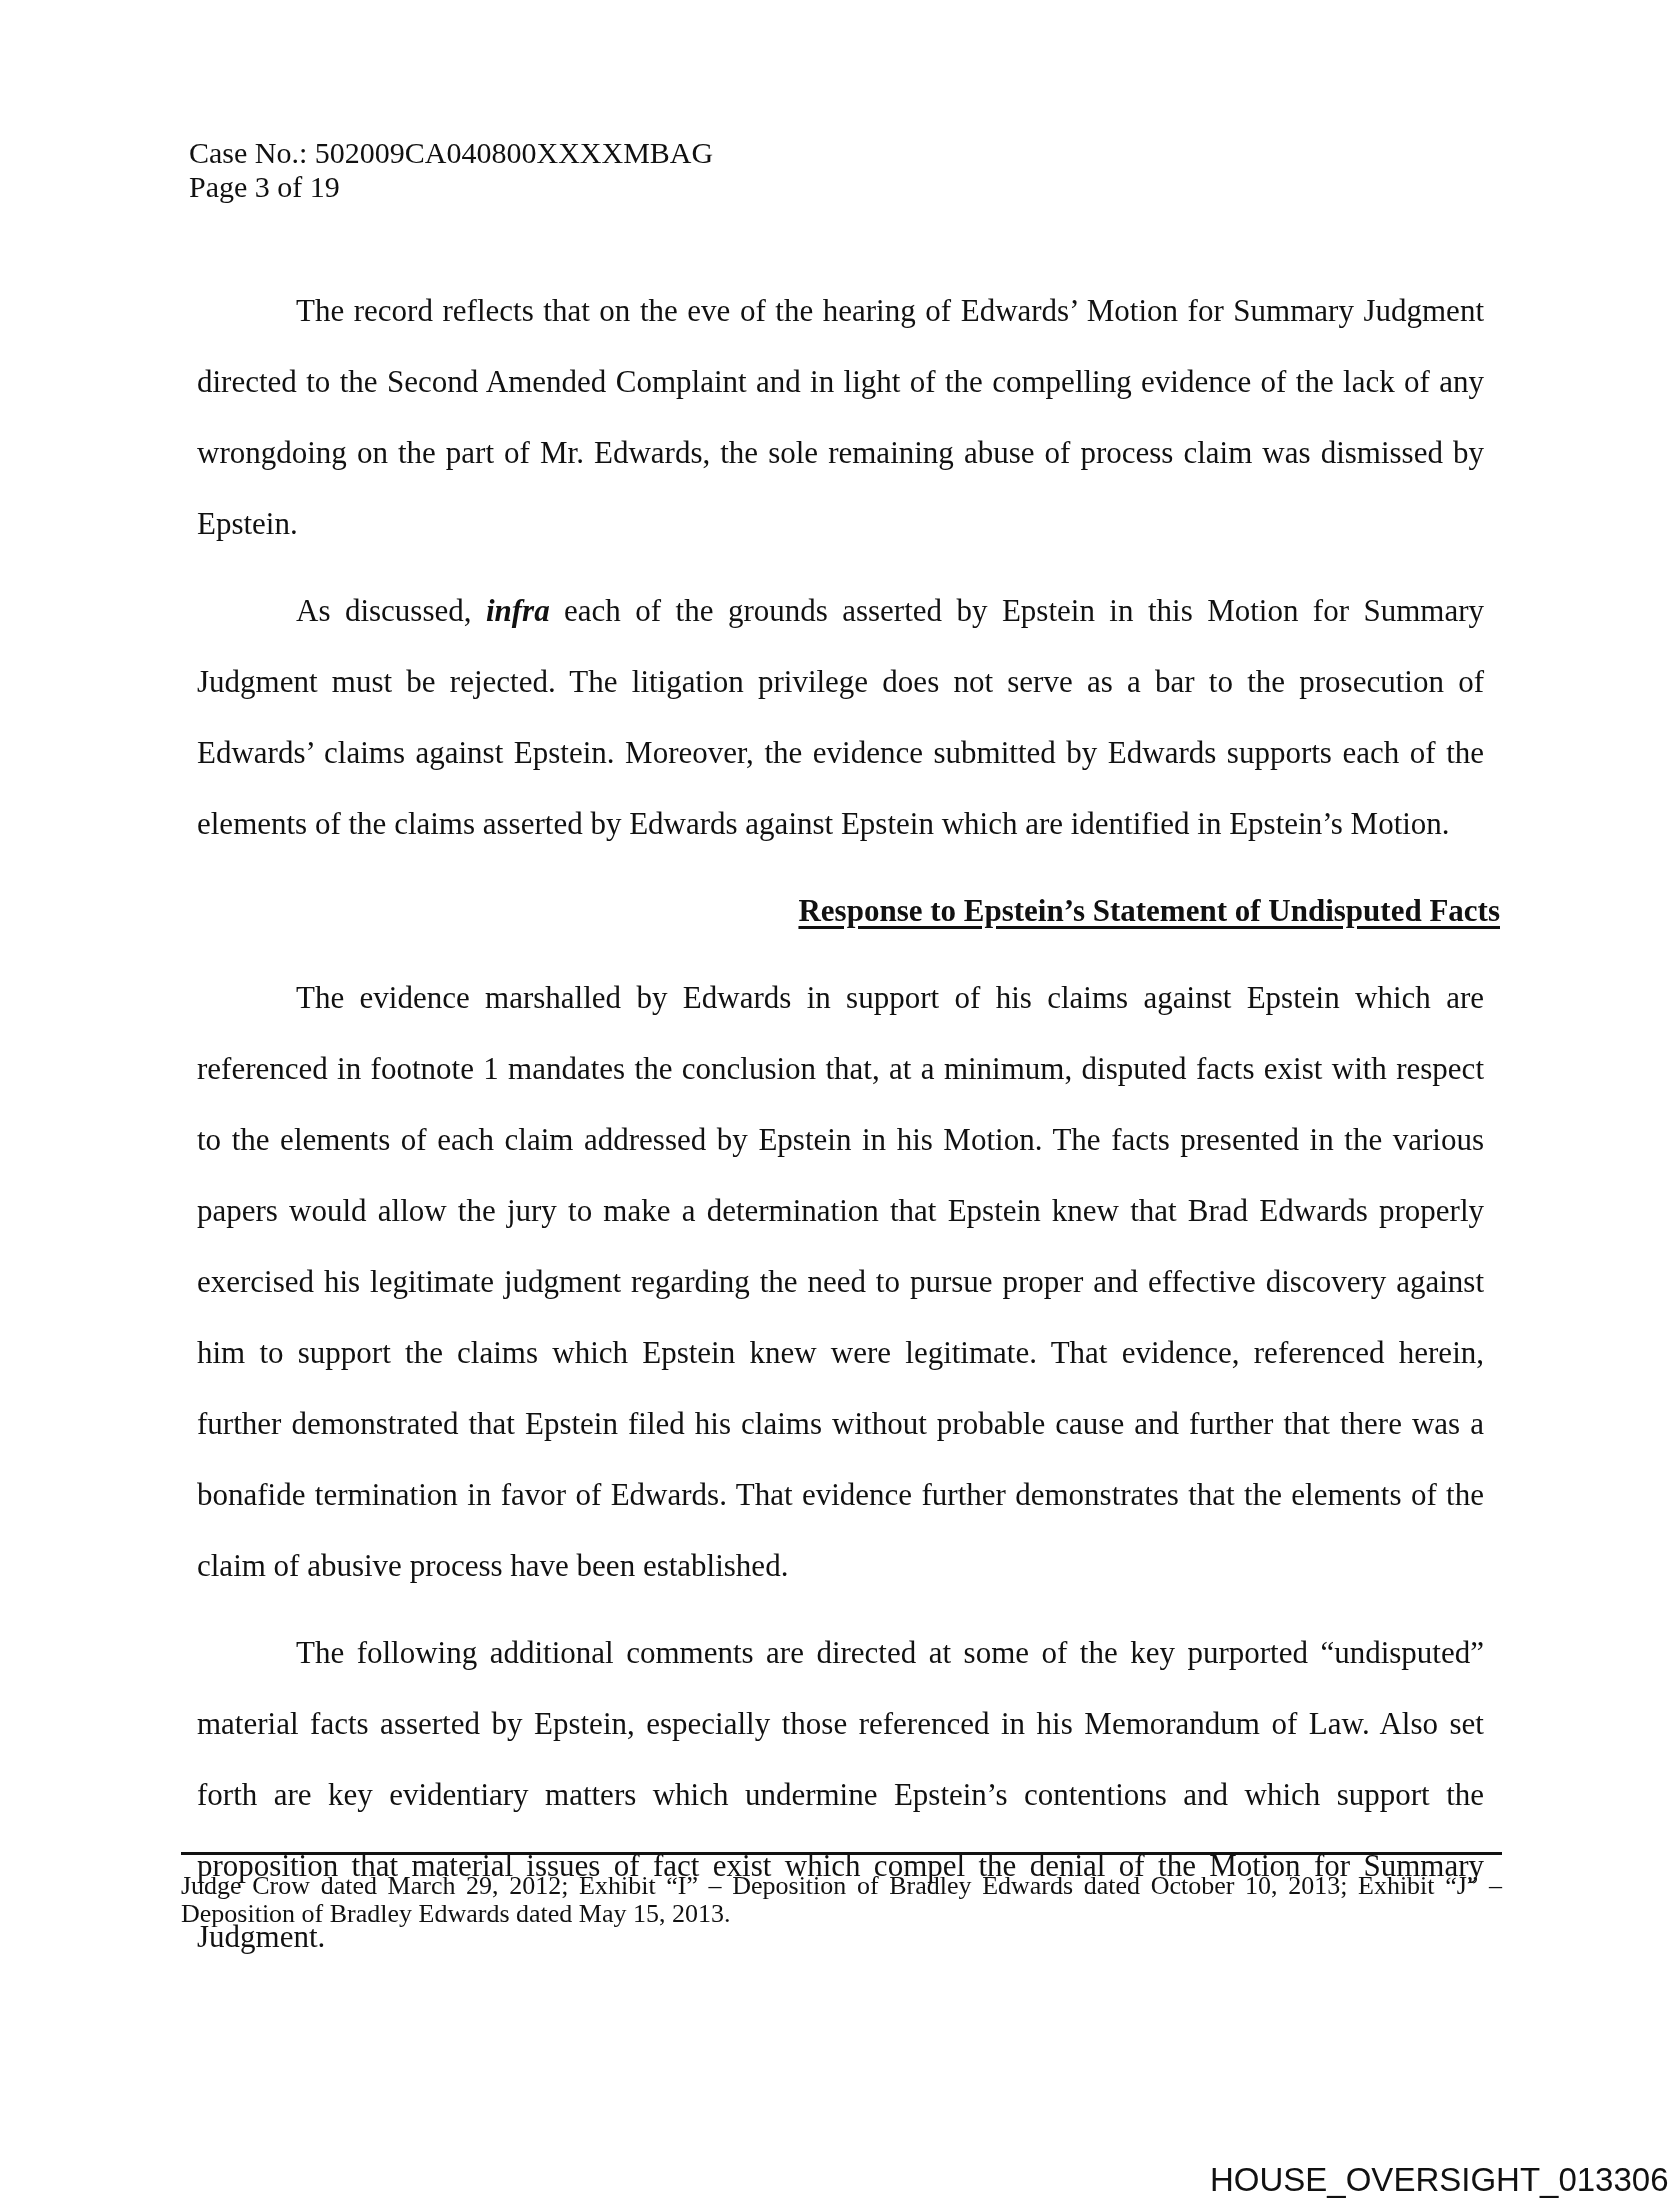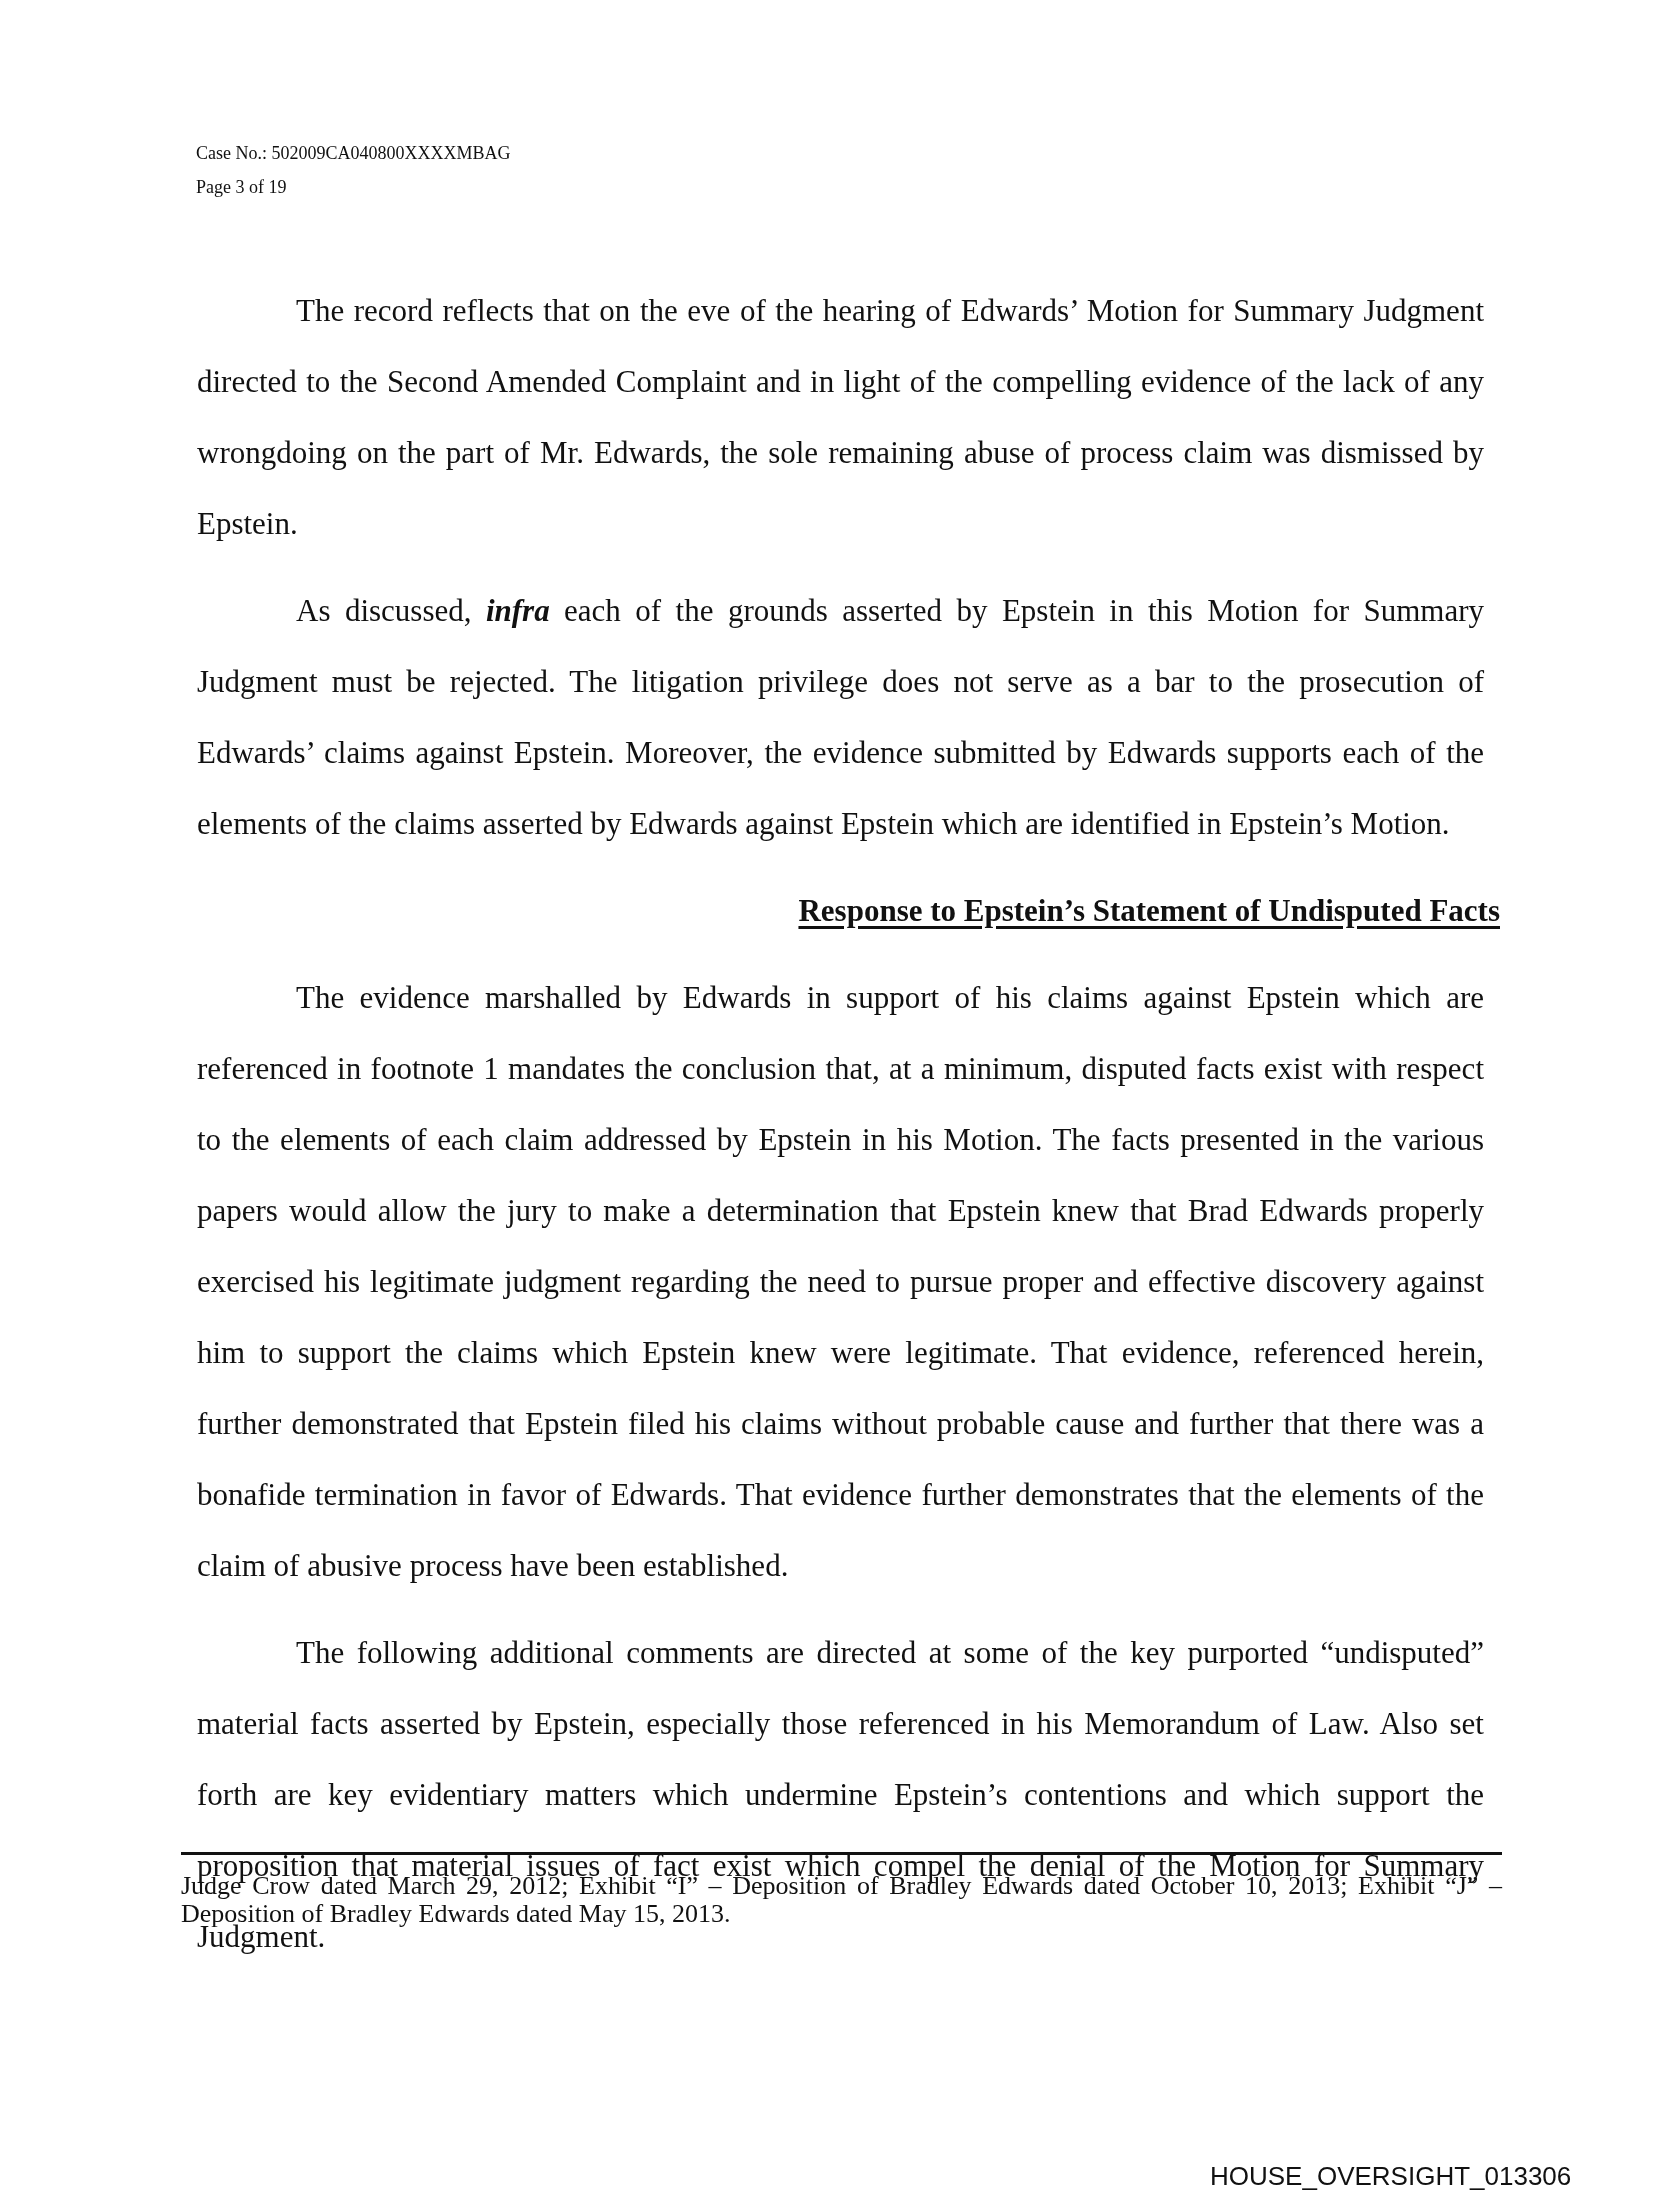--- a/index.html
+++ b/index.html
@@ -1,26 +1,26 @@
 <!DOCTYPE html>
 <html style="font-size:10.5px"><head>
   <meta charset="utf-8">
   <style>
     html, body { margin: 0; padding: 0; background: #ffffff; }
     body { width: 1669px; height: 2205px; position: relative; overflow: hidden; color: #111111; font-family: "Liberation Serif", "DejaVu Serif", serif; }
     .page { position: absolute; left: 0; top: 0; width: 1669px; height: 2205px; }
-    .header { position: absolute; left: 196px; top: 136px; font-size: 18px; line-height: 34px; }
+    .header { position: absolute; left: 189px; top: 136px; font-size: 30px; line-height: 34px; }
     .header div { white-space: nowrap; }
     .body { position: absolute; left: 181px; top: 259px; width: 1319px; font-size: 31px; line-height: 71px; }
     .para { text-align: justify; text-indent: 99px; margin: 16px; }
     .para.last-left { text-align-last: left; }
     .heading { text-align: right; font-weight: bold; text-decoration: underline; text-decoration-thickness: 2.6px; text-underline-offset: 5.2px; margin: 0; }
     .rule { position: absolute; left: 181px; top: 1852px; width: 1321px; height: 3.3px; background: #111111; }
     .footnote { position: absolute; left: 181px; top: 1872px; width: 1321px; font-size: 26px; line-height: 28px; text-align: justify; text-align-last: left; }
-    .bates { position: absolute; left: 1210px; top: 2161px; font-family: "Liberation Sans", "DejaVu Sans", sans-serif; font-size: 26px; letter-spacing: 0px; white-space: nowrap; }
+    .bates { position: absolute; left: 1210px; top: 2161px; font-family: "Liberation Sans", "DejaVu Sans", sans-serif; font-size: 33px; letter-spacing: 0px; white-space: nowrap; }
     em { font-style: italic; font-weight: bold; }
   </style>
 </head>
 <body>
 
 <div class="page">
 
   <div class="header">
     <div>Case No.:  502009CA040800XXXXMBAG</div>
     <div>Page 3 of 19</div>

